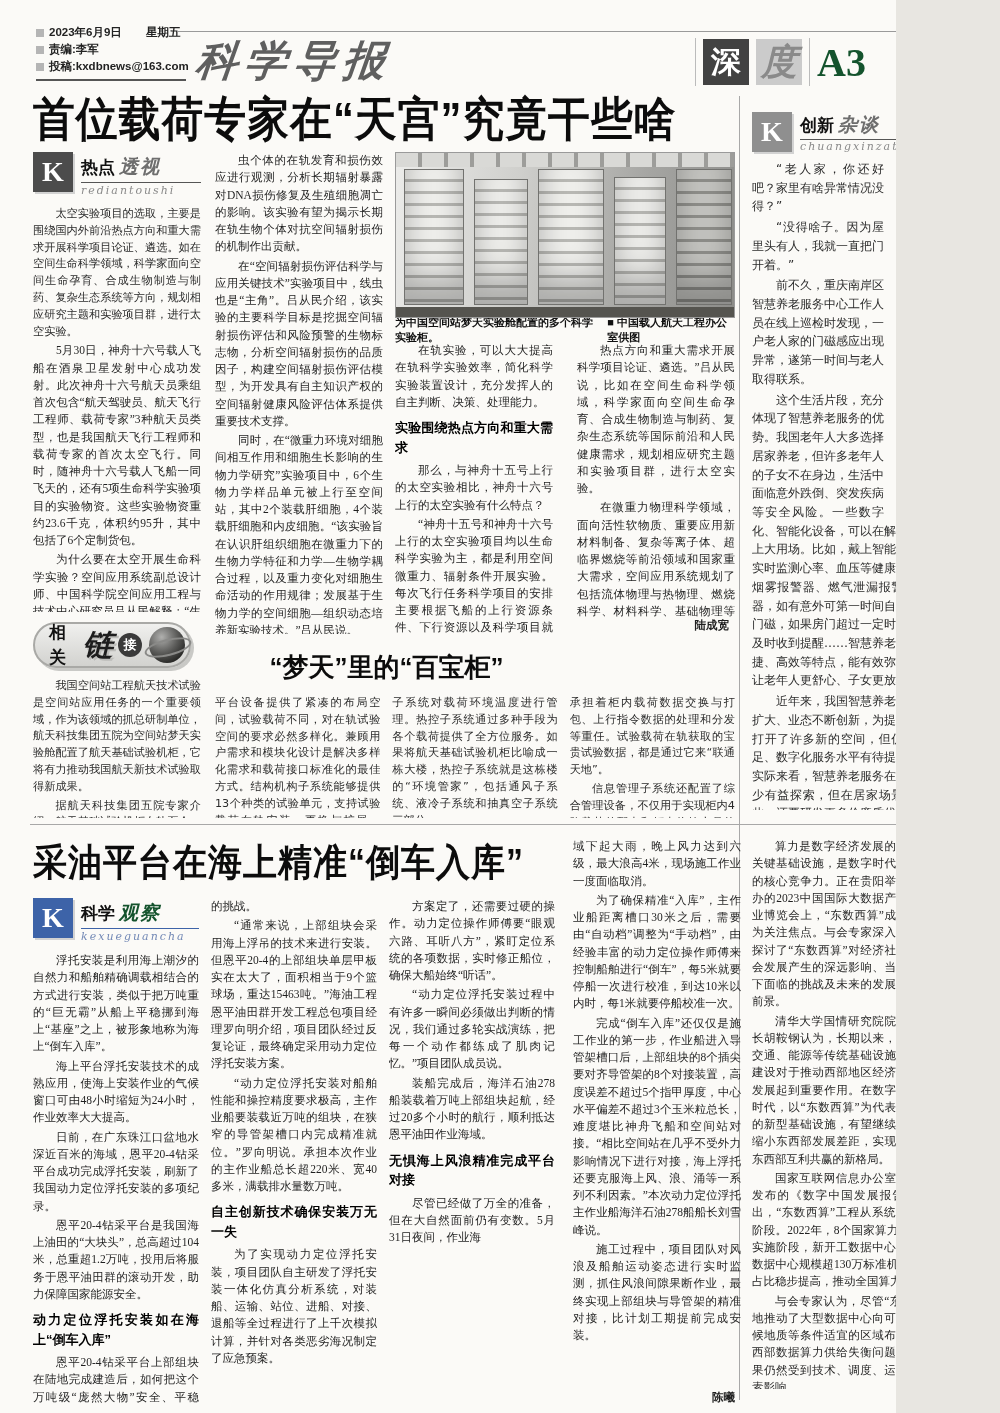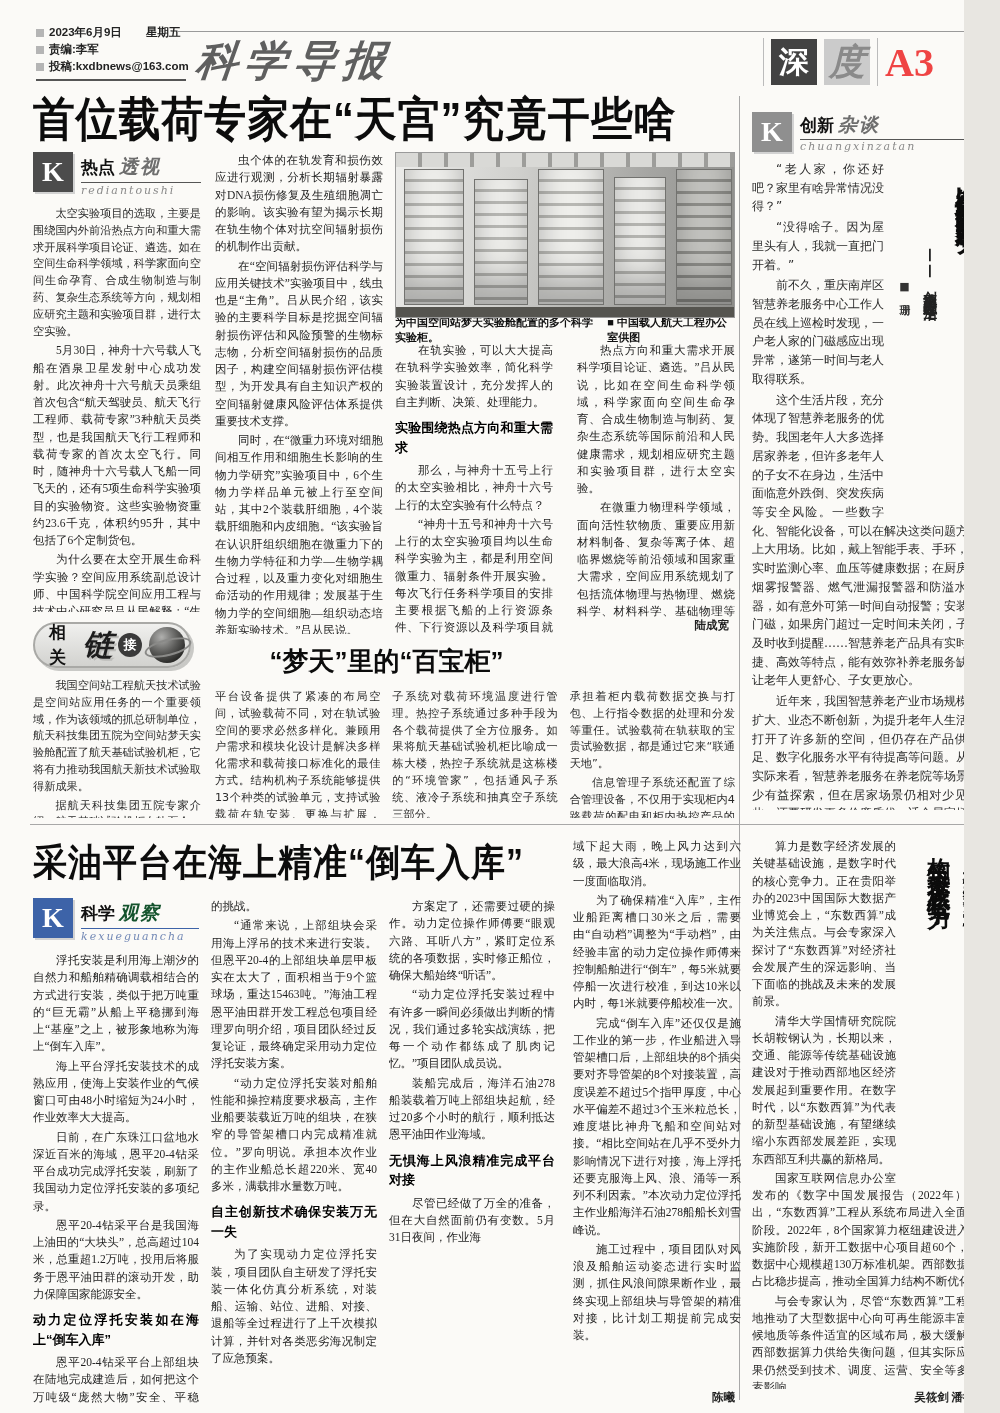--- a/index.html
+++ b/index.html
@@ -1,33 +1,33 @@
 <!DOCTYPE html>
 <html><head>
 <meta charset="utf-8">
 <style>
   html,body{margin:0;padding:0;}
   body{background:#e8e6e1;}
-  .page{position:relative;width:964px;height:1413px;background:#fbfaf7;overflow:hidden;
+  .page{position:relative;width:896px;height:1413px;background:#fbfaf7;overflow:hidden;
         font-family:"Liberation Serif",serif;color:#1f1f1f;}
   
   .hdr-meta{position:absolute;left:36px;top:24px;width:150px;font-family:"Liberation Sans",sans-serif;
             font-size:11.5px;font-weight:bold;color:#222;border-bottom:2px solid #555;padding-bottom:4px;}
   .hdr-line{display:flex;align-items:center;gap:5px;height:17px;white-space:nowrap;}
   .sq{width:8px;height:8px;background:#b5b5b5;flex:none;}
   .hdr-rule{position:absolute;left:178px;top:31px;width:792px;height:1px;background:#9a9a9a;}
   .masthead{position:absolute;left:196px;top:33px;font-family:"DejaVu Serif",serif;font-style:italic;
             font-weight:bold;font-size:42px;color:#5f5f5f;letter-spacing:7px;transform:skewX(-6deg);}
   .pagebox{position:absolute;right:30px;top:38px;display:flex;align-items:center;gap:7px;}
   .vbar{width:1px;height:48px;background:#bbb;}
   .depth-a{width:46px;height:46px;background:#424242;color:#fff;display:flex;align-items:center;
            justify-content:center;font-family:"Liberation Sans",sans-serif;font-weight:900;font-size:30px;}
   .depth-b{width:46px;height:46px;background:#cbcbcb;color:#8a8a8a;display:flex;align-items:center;
            justify-content:center;font-family:"DejaVu Serif",serif;font-style:italic;font-weight:bold;font-size:36px;}
-  .pageno{font-family:"Liberation Serif",serif;font-weight:bold;font-size:40px;color:#ef4444;}
+  .pageno{font-family:"Liberation Serif",serif;font-weight:bold;font-size:40px;color:#14532d;}
   
   .lead{position:absolute;left:33px;top:88px;width:704px;font-family:"Liberation Sans",sans-serif;
         font-weight:900;font-size:41px;letter-spacing:1px;color:#0c0c0c;white-space:nowrap;
         transform:scale(1.02,1.14);transform-origin:left top;}
   .vrule{position:absolute;left:739px;top:96px;width:1px;height:1304px;background:#a8a8a8;}
   .hrule{position:absolute;left:30px;top:824px;width:962px;height:1px;background:#a8a8a8;}
   
   .col p{margin:0 0 2px 0;text-indent:2em;}
   .col{font-size:11.5px;line-height:1.5;text-align:justify;}
   .kai{font-family:"DejaVu Sans",sans-serif;font-size:11.2px;color:#2b2b2b;}
@@ -56,21 +56,21 @@
          border:1px solid #9a9a9a;overflow:hidden;flex:none;}
   .rack{position:absolute;top:16px;bottom:12px;background:repeating-linear-gradient(180deg,#efefec 0 9px,#b8b8b4 9px 12px);
         border:1px solid #72726f;box-shadow:inset 0 -26px 30px rgba(0,0,0,.28);}
   .photo-floor{position:absolute;left:0;right:0;bottom:0;height:10px;background:#55544f;}
   .photo-beam{position:absolute;left:0;right:0;top:0;height:14px;
               background:repeating-linear-gradient(90deg,#d9d9d6 0 22px,#9d9d9a 22px 26px);}
   .caption{height:24px;display:flex;align-items:center;justify-content:center;gap:10px;
            font-family:"Liberation Sans",sans-serif;font-weight:bold;font-size:11px;color:#111;flex:none;}
   .cols34{flex:1;display:flex;gap:24px;overflow:hidden;}
   .c34{flex:1;overflow:hidden;}
-  .band2{flex:1;overflow:hidden;margin-top:6px;}
+  .band2{flex:1;overflow:hidden;margin-top:12px;}
   .mt-headline{width:66%;text-align:center;font-family:"Liberation Sans",sans-serif;font-weight:900;
                font-size:26px;color:#0c0c0c;margin:2px 0 8px;}
   .mt-cols{display:flex;gap:12px;height:148px;overflow:hidden;}
   .mt-col{flex:1;overflow:hidden;}
   
   .rel-hd{position:relative;height:52px;margin:6px 0 8px;}
   .capsule{position:absolute;left:0;top:4px;right:10px;bottom:2px;background:linear-gradient(#f0f0ee,#d2d2cf);
            border:2px solid #a9a9a6;border-radius:26px;box-shadow:3px 3px 0 #c9c9c6;
            display:flex;align-items:center;gap:5px;padding:0 4px 0 14px;}
   .rel-t1{font-family:"Liberation Sans",sans-serif;font-weight:900;font-size:17px;color:#111;}

